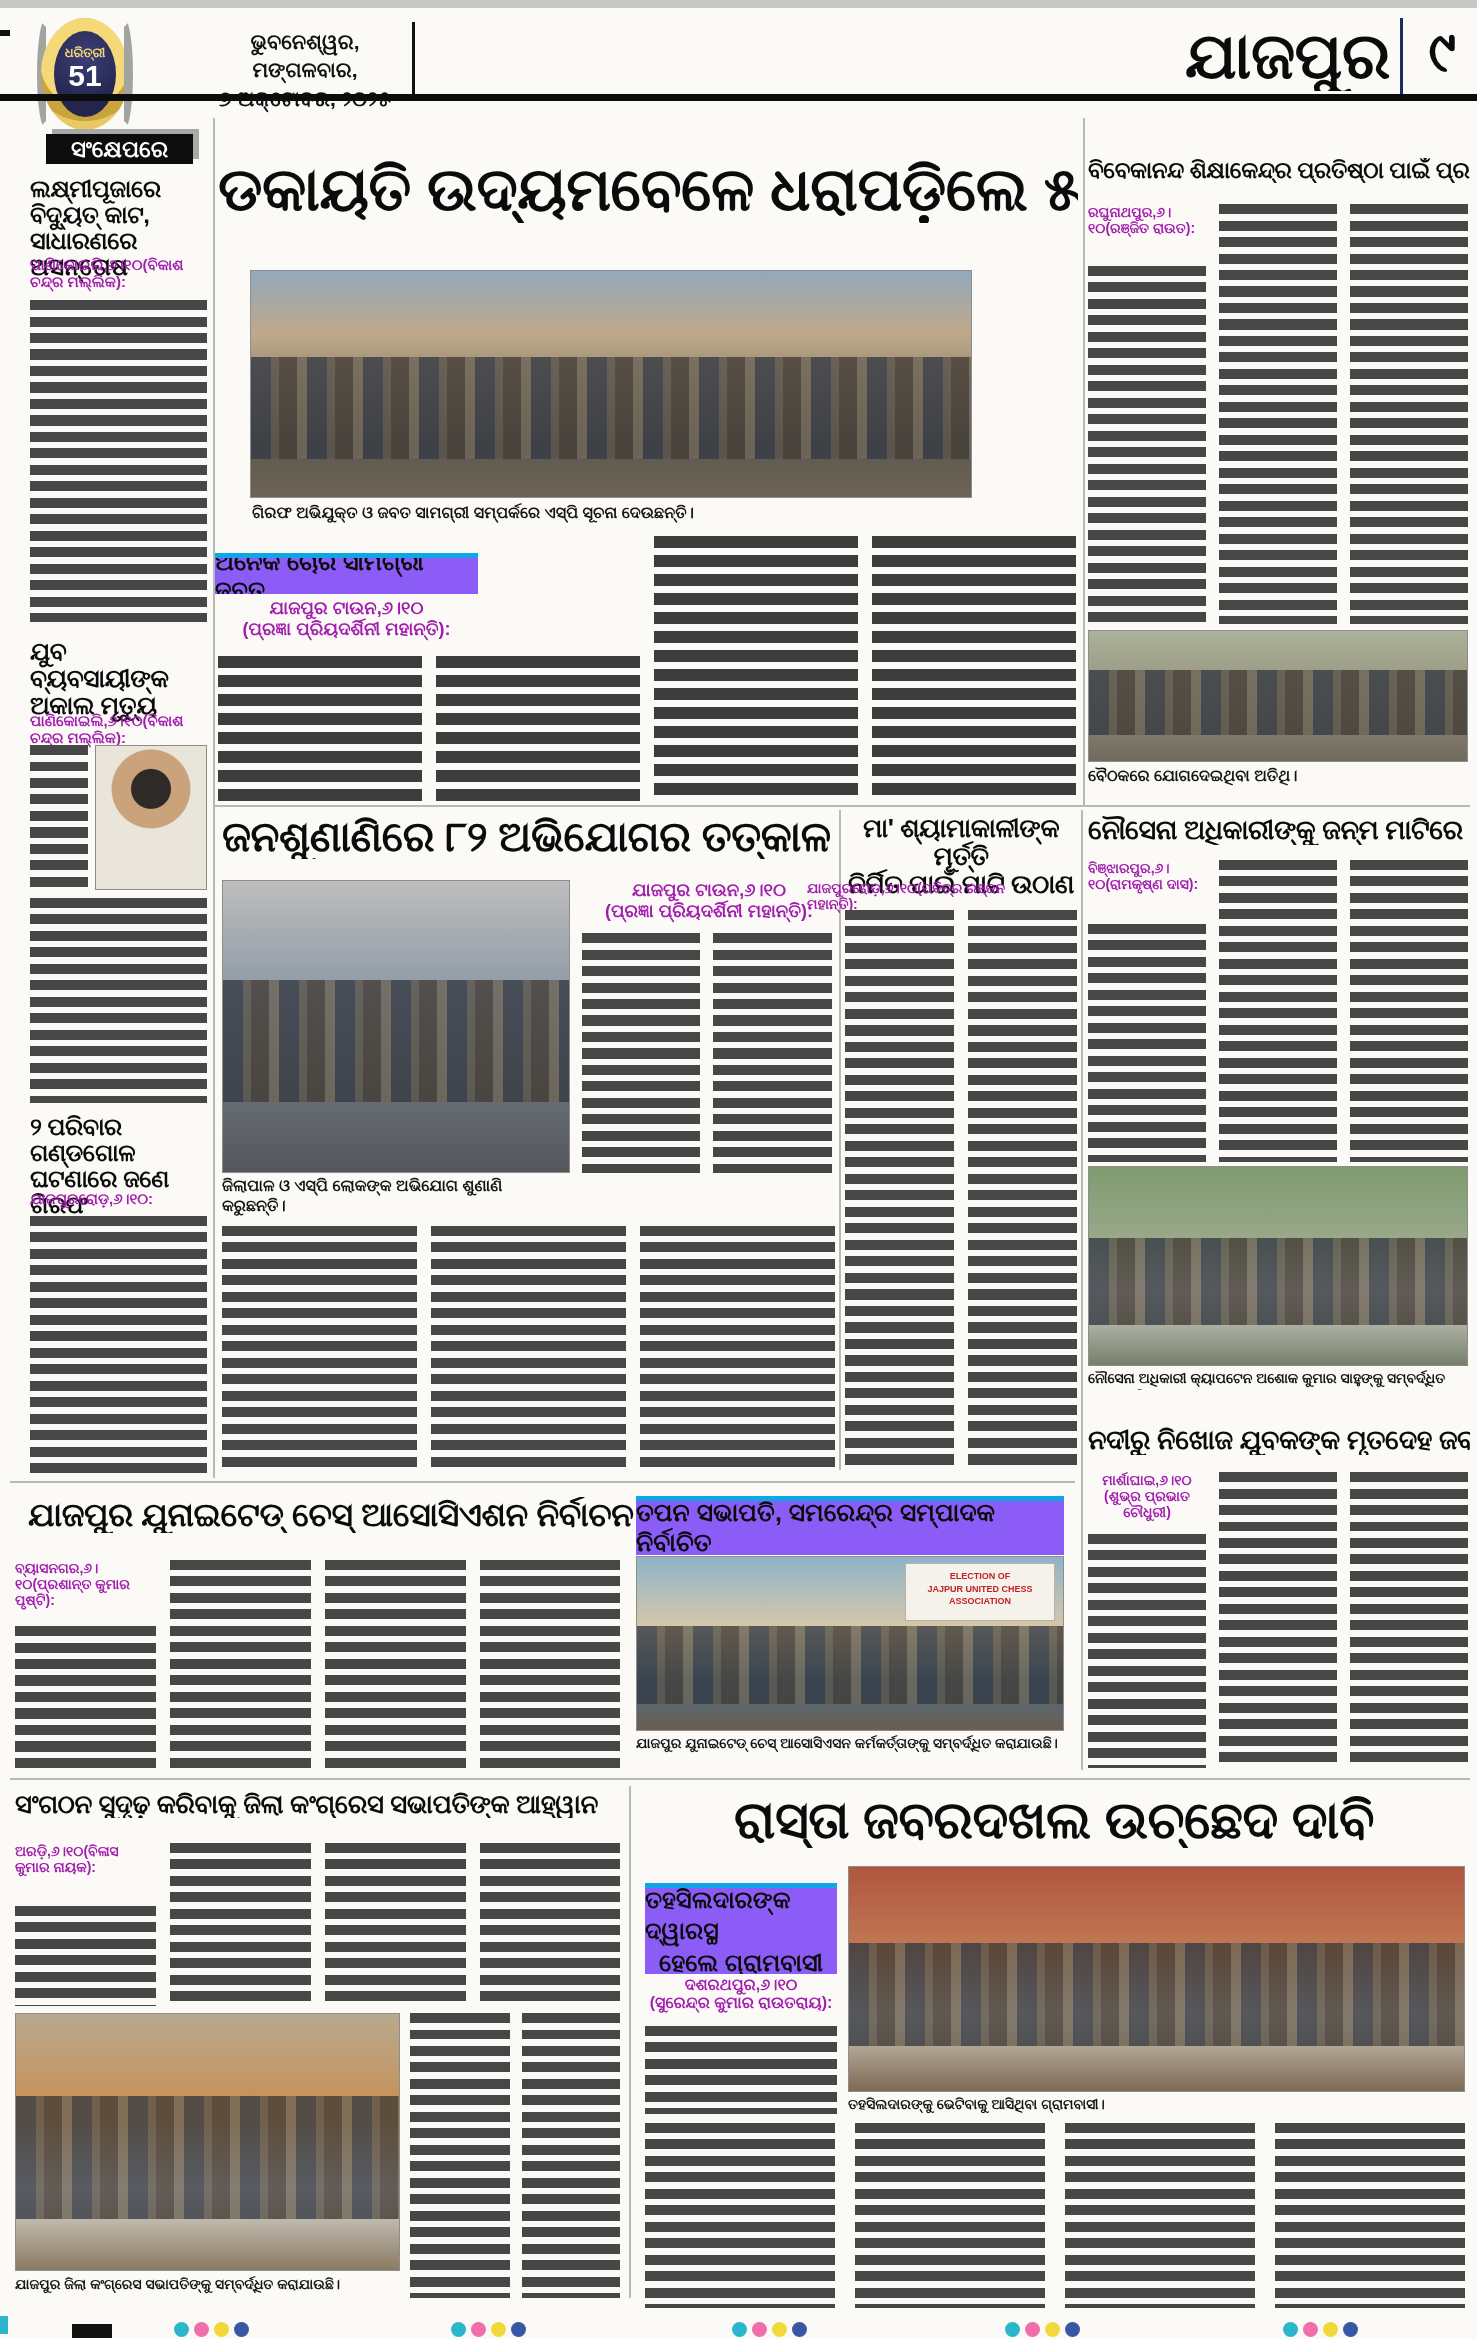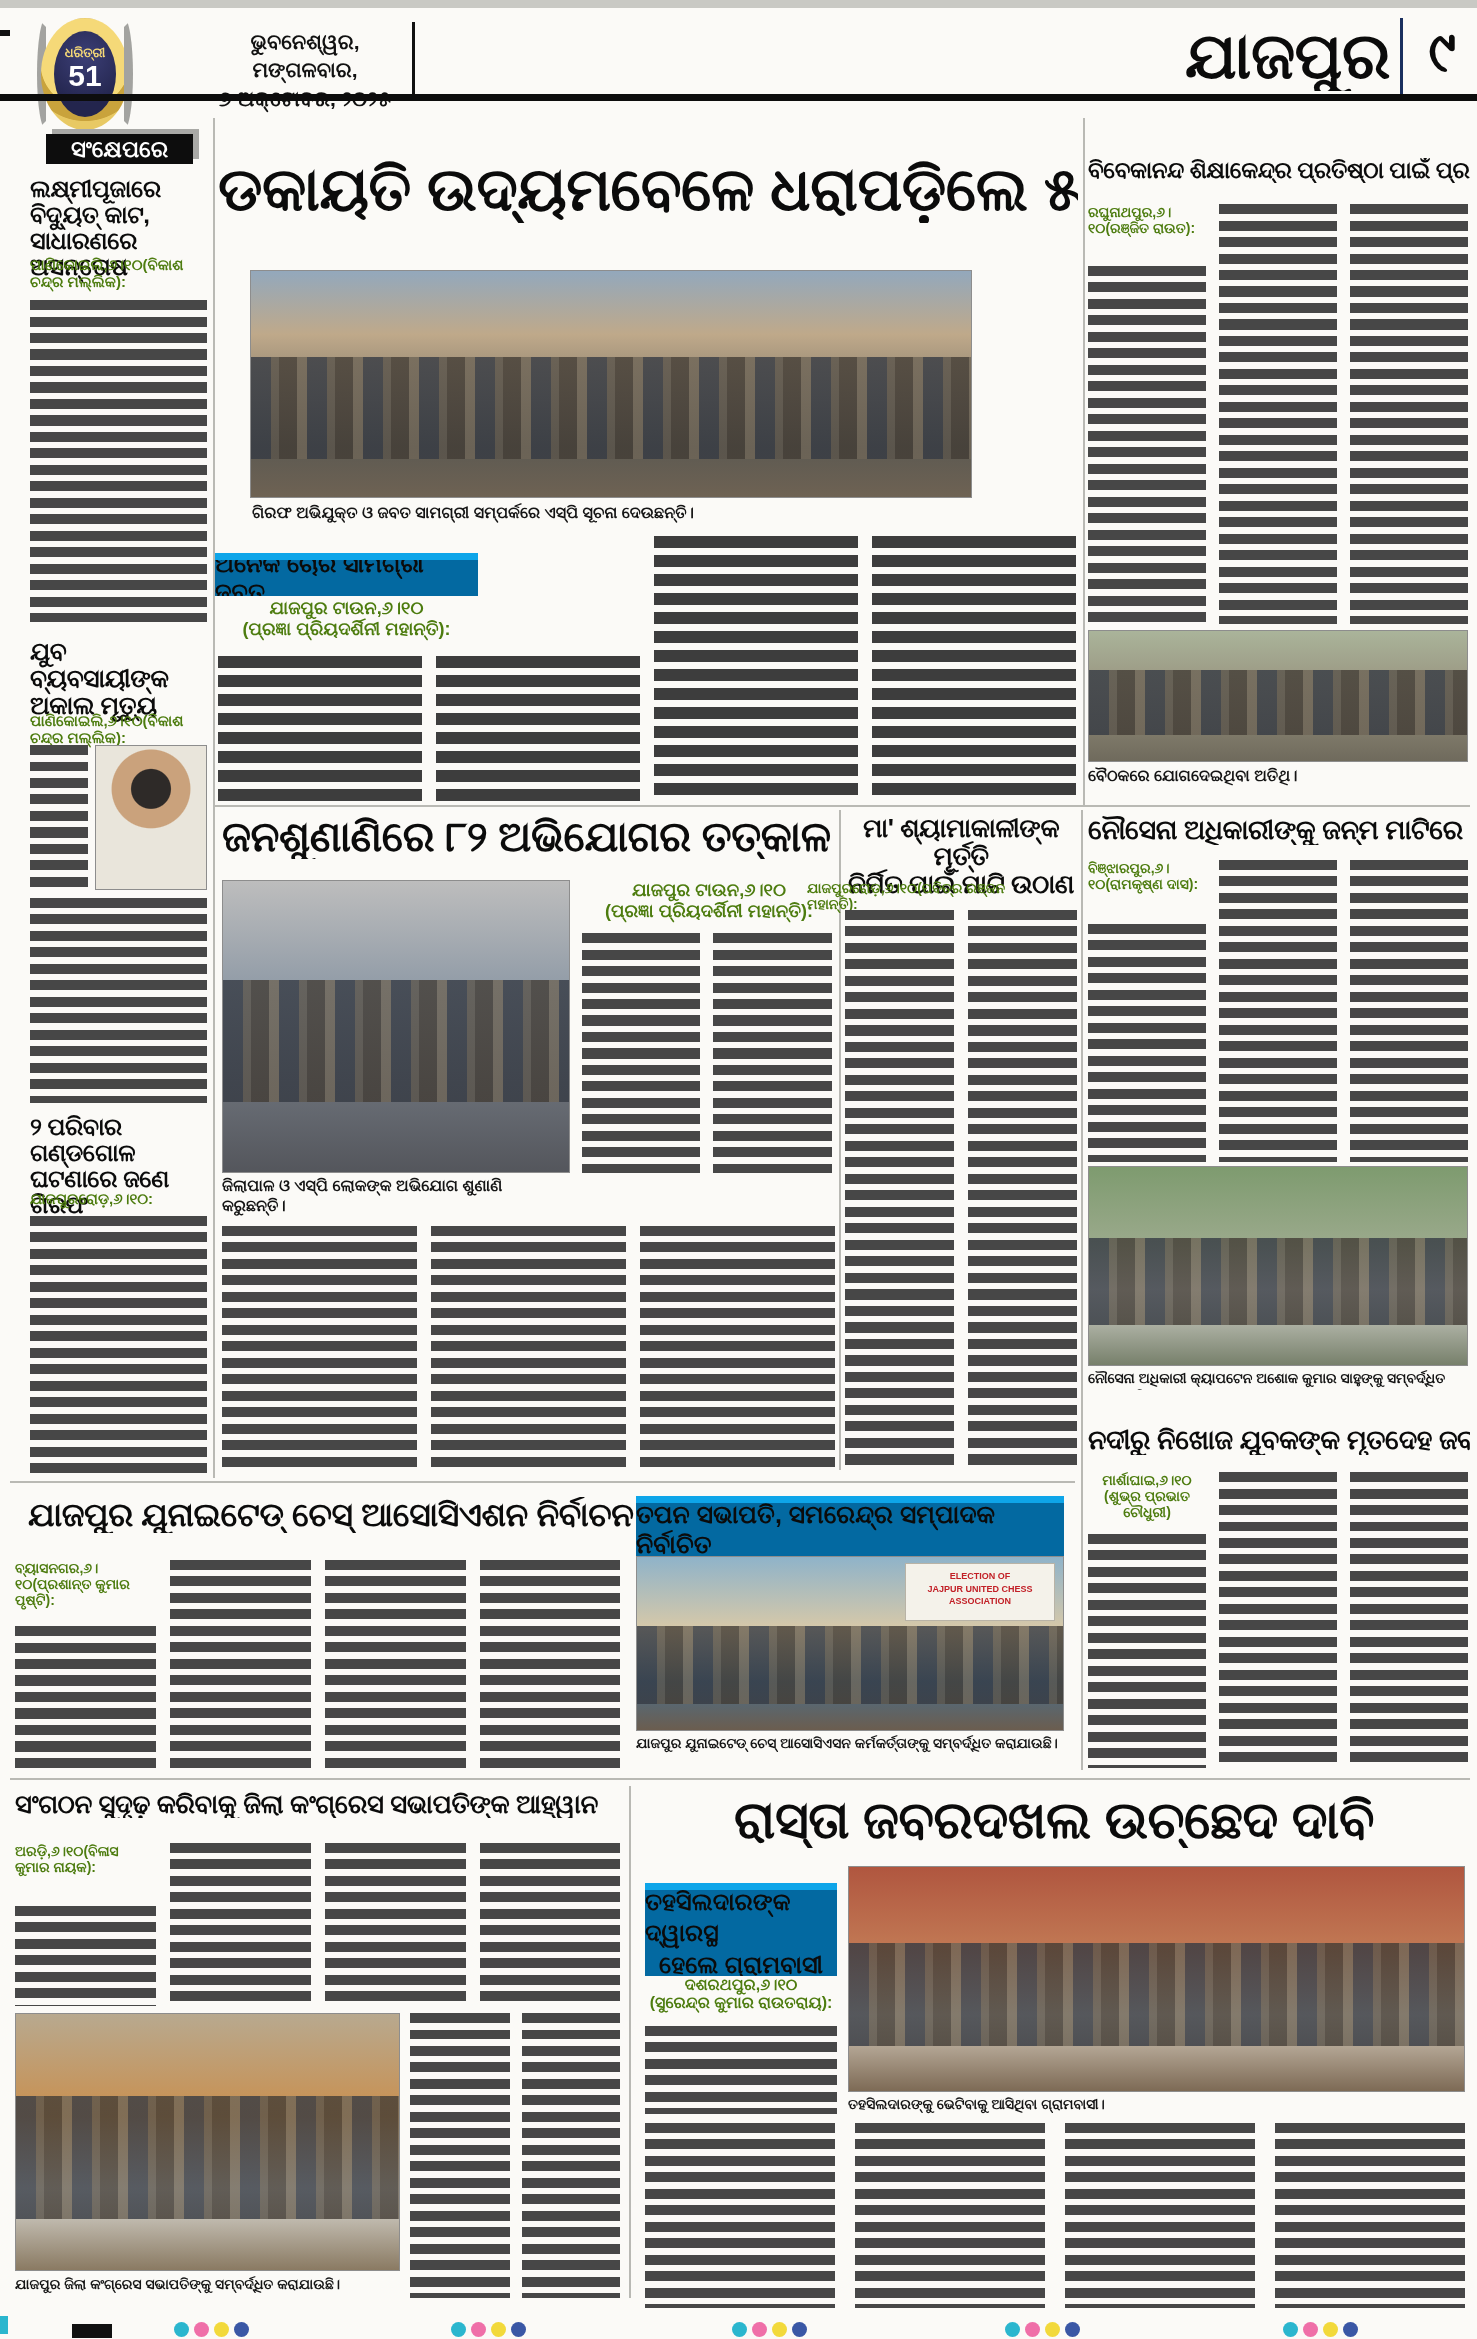--- a/index.html
+++ b/index.html
@@ -2,23 +2,23 @@
 <html><head>
 <meta charset="utf-8">
 <style>
   html,body{margin:0;padding:0;background:#c9c9c4;}
   .page{position:relative;width:1477px;height:2339px;background:#fbfaf7;margin:8px auto;
         font-family:"Liberation Sans","DejaVu Sans",sans-serif;color:#111;overflow:hidden;}
   .abs{position:absolute;}
   .hl{font-weight:bold;color:#0b0b0b;line-height:1.08;letter-spacing:-0.5px;}
   .center{text-align:center;}
   .nowrap{white-space:nowrap;overflow:hidden;}
-  .dateline{font-weight:bold;color:#4d7c0f;line-height:1.15;}
+  .dateline{font-weight:bold;color:#a21caf;line-height:1.15;}
   .caption{font-weight:bold;font-size:16px;line-height:1.25;color:#141414;overflow:hidden;}
-  .graybox{background:#0369a1;border-top:7px solid #0ea5e9;display:flex;align-items:center;justify-content:center;
+  .graybox{background:#8b5cf6;border-top:5px solid #0ea5e9;display:flex;align-items:center;justify-content:center;
            font-weight:bold;color:#0b0b0b;overflow:hidden;}
   .greek{background-image:repeating-linear-gradient(to bottom,#3d3d3d 0 12px,rgba(0,0,0,0) 12px 19px);}
   .greek.sm{background-image:repeating-linear-gradient(to bottom,#474747 0 10px,rgba(0,0,0,0) 10px 16.5px);}
   .photo{border:1px solid #8d8d8d;box-sizing:border-box;overflow:hidden;padding-left:26px;}
   .people{position:absolute;left:0;right:0;opacity:.8;
           background:repeating-linear-gradient(90deg,#353a43 0 20px,#5a544b 20px 28px,#423c35 28px 46px,#6e6557 46px 56px);}
   .vline{background:#b9b9b4;width:2px;}
   .hline{background:#b9b9b4;height:2px;}
   .blackrule{background:#0d0d0d;}
   .logo-wrap{display:flex;align-items:center;justify-content:center;}

